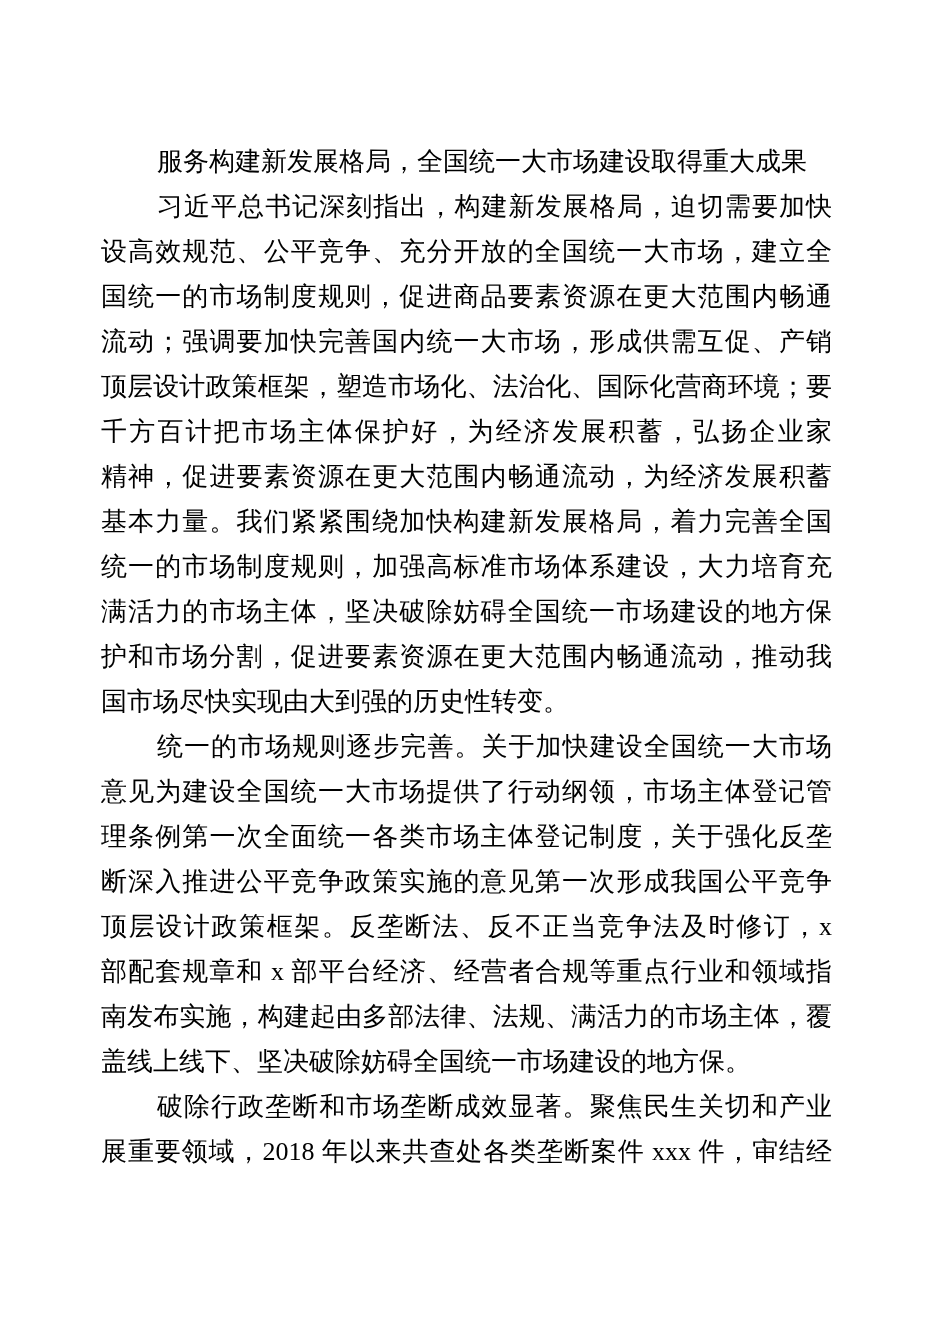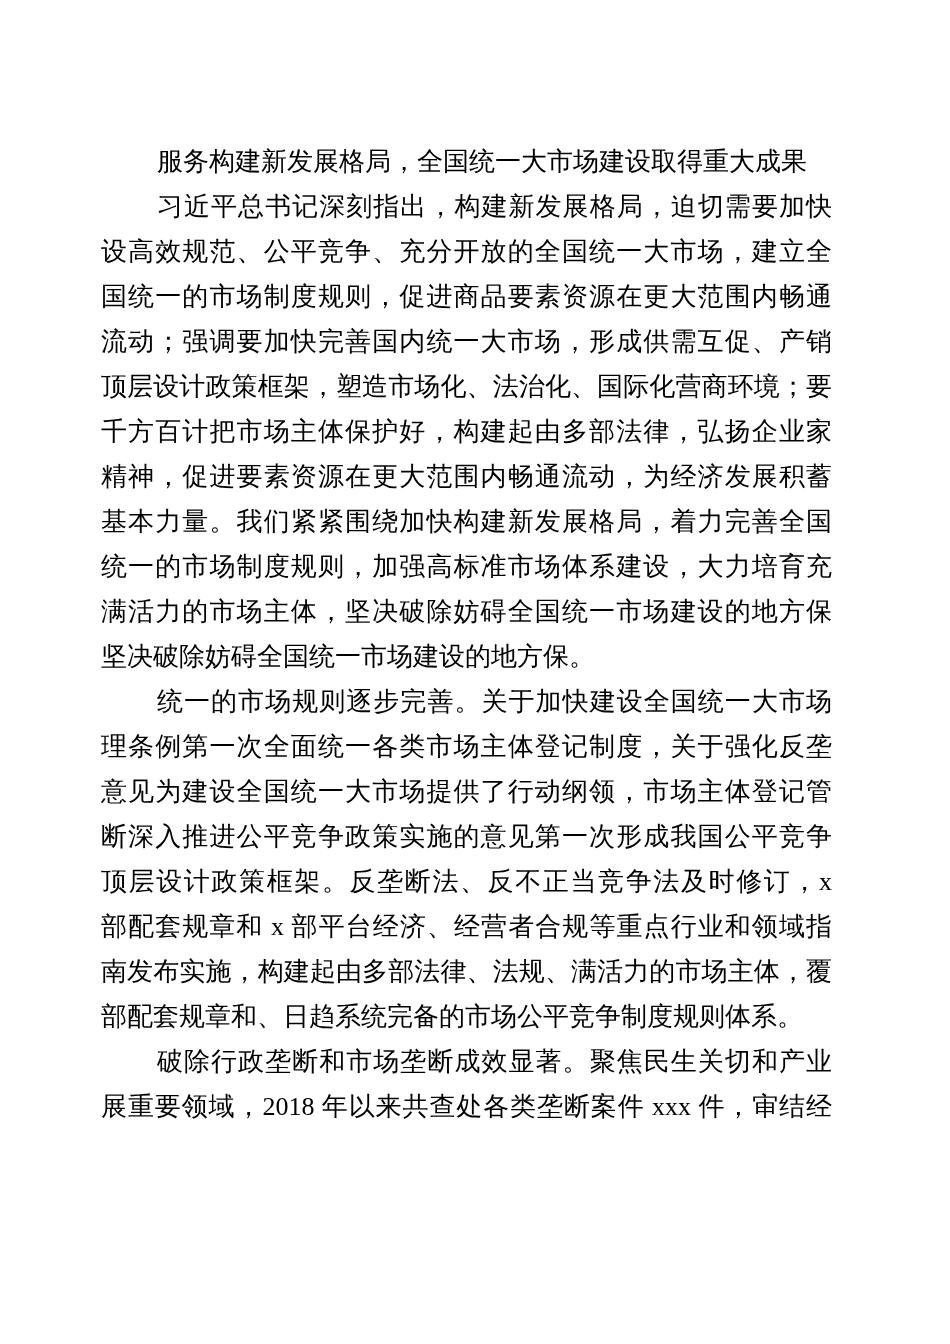--- a/index.html
+++ b/index.html
@@ -45,37 +45,38 @@
   <div class="content">
 
     <div class="line indent natural">服务构建新发展格局，全国统一大市场建设取得重大成果</div>
 
     <div>
       <div class="line indent just">习近平总书记深刻指出，构建新发展格局，迫切需要加快建</div>
       <div class="line just">设高效规范、公平竞争、充分开放的全国统一大市场，建立全</div>
       <div class="line just">国统一的市场制度规则，促进商品要素资源在更大范围内畅通</div>
       <div class="line just">流动；强调要加快完善国内统一大市场，形成供需互促、产销</div>
       <div class="line just">顶层设计政策框架，塑造市场化、法治化、国际化营商环境；要</div>
-      <div class="line just">千方百计把市场主体保护好，构建起由多部法律，弘扬企业家</div>
+      <div class="line just">千方百计把市场主体保护好，为经济发展积蓄，弘扬企业家</div>
       <div class="line just">精神，促进要素资源在更大范围内畅通流动，为经济发展积蓄</div>
       <div class="line just">基本力量。我们紧紧围绕加快构建新发展格局，着力完善全国</div>
       <div class="line just">统一的市场制度规则，加强高标准市场体系建设，大力培育充</div>
       <div class="line just">满活力的市场主体，坚决破除妨碍全国统一市场建设的地方保</div>
-      <div class="line natural">坚决破除妨碍全国统一市场建设的地方保。</div>
+      <div class="line just">护和市场分割，促进要素资源在更大范围内畅通流动，推动我</div>
+      <div class="line natural">国市场尽快实现由大到强的历史性转变。</div>
     </div>
 
     <div>
       <div class="line indent just">统一的市场规则逐步完善。关于加快建设全国统一大市场的</div>
+      <div class="line just">意见为建设全国统一大市场提供了行动纲领，市场主体登记管</div>
       <div class="line just">理条例第一次全面统一各类市场主体登记制度，关于强化反垄</div>
-      <div class="line just">意见为建设全国统一大市场提供了行动纲领，市场主体登记管</div>
       <div class="line just">断深入推进公平竞争政策实施的意见第一次形成我国公平竞争</div>
       <div class="line just">顶层设计政策框架。反垄断法、反不正当竞争法及时修订，x</div>
       <div class="line just">部配套规章和 x 部平台经济、经营者合规等重点行业和领域指</div>
       <div class="line just">南发布实施，构建起由多部法律、法规、满活力的市场主体，覆</div>
-      <div class="line natural">部配套规章和、日趋系统完备的市场公平竞争制度规则体系。</div>
+      <div class="line natural">盖线上线下、坚决破除妨碍全国统一市场建设的地方保。</div>
     </div>
 
     <div>
       <div class="line indent just">破除行政垄断和市场垄断成效显著。聚焦民生关切和产业发</div>
       <div class="line just">展重要领域，2018 年以来共查处各类垄断案件 xxx 件，审结经</div>
     </div>
 
   </div>
 </div>
 

